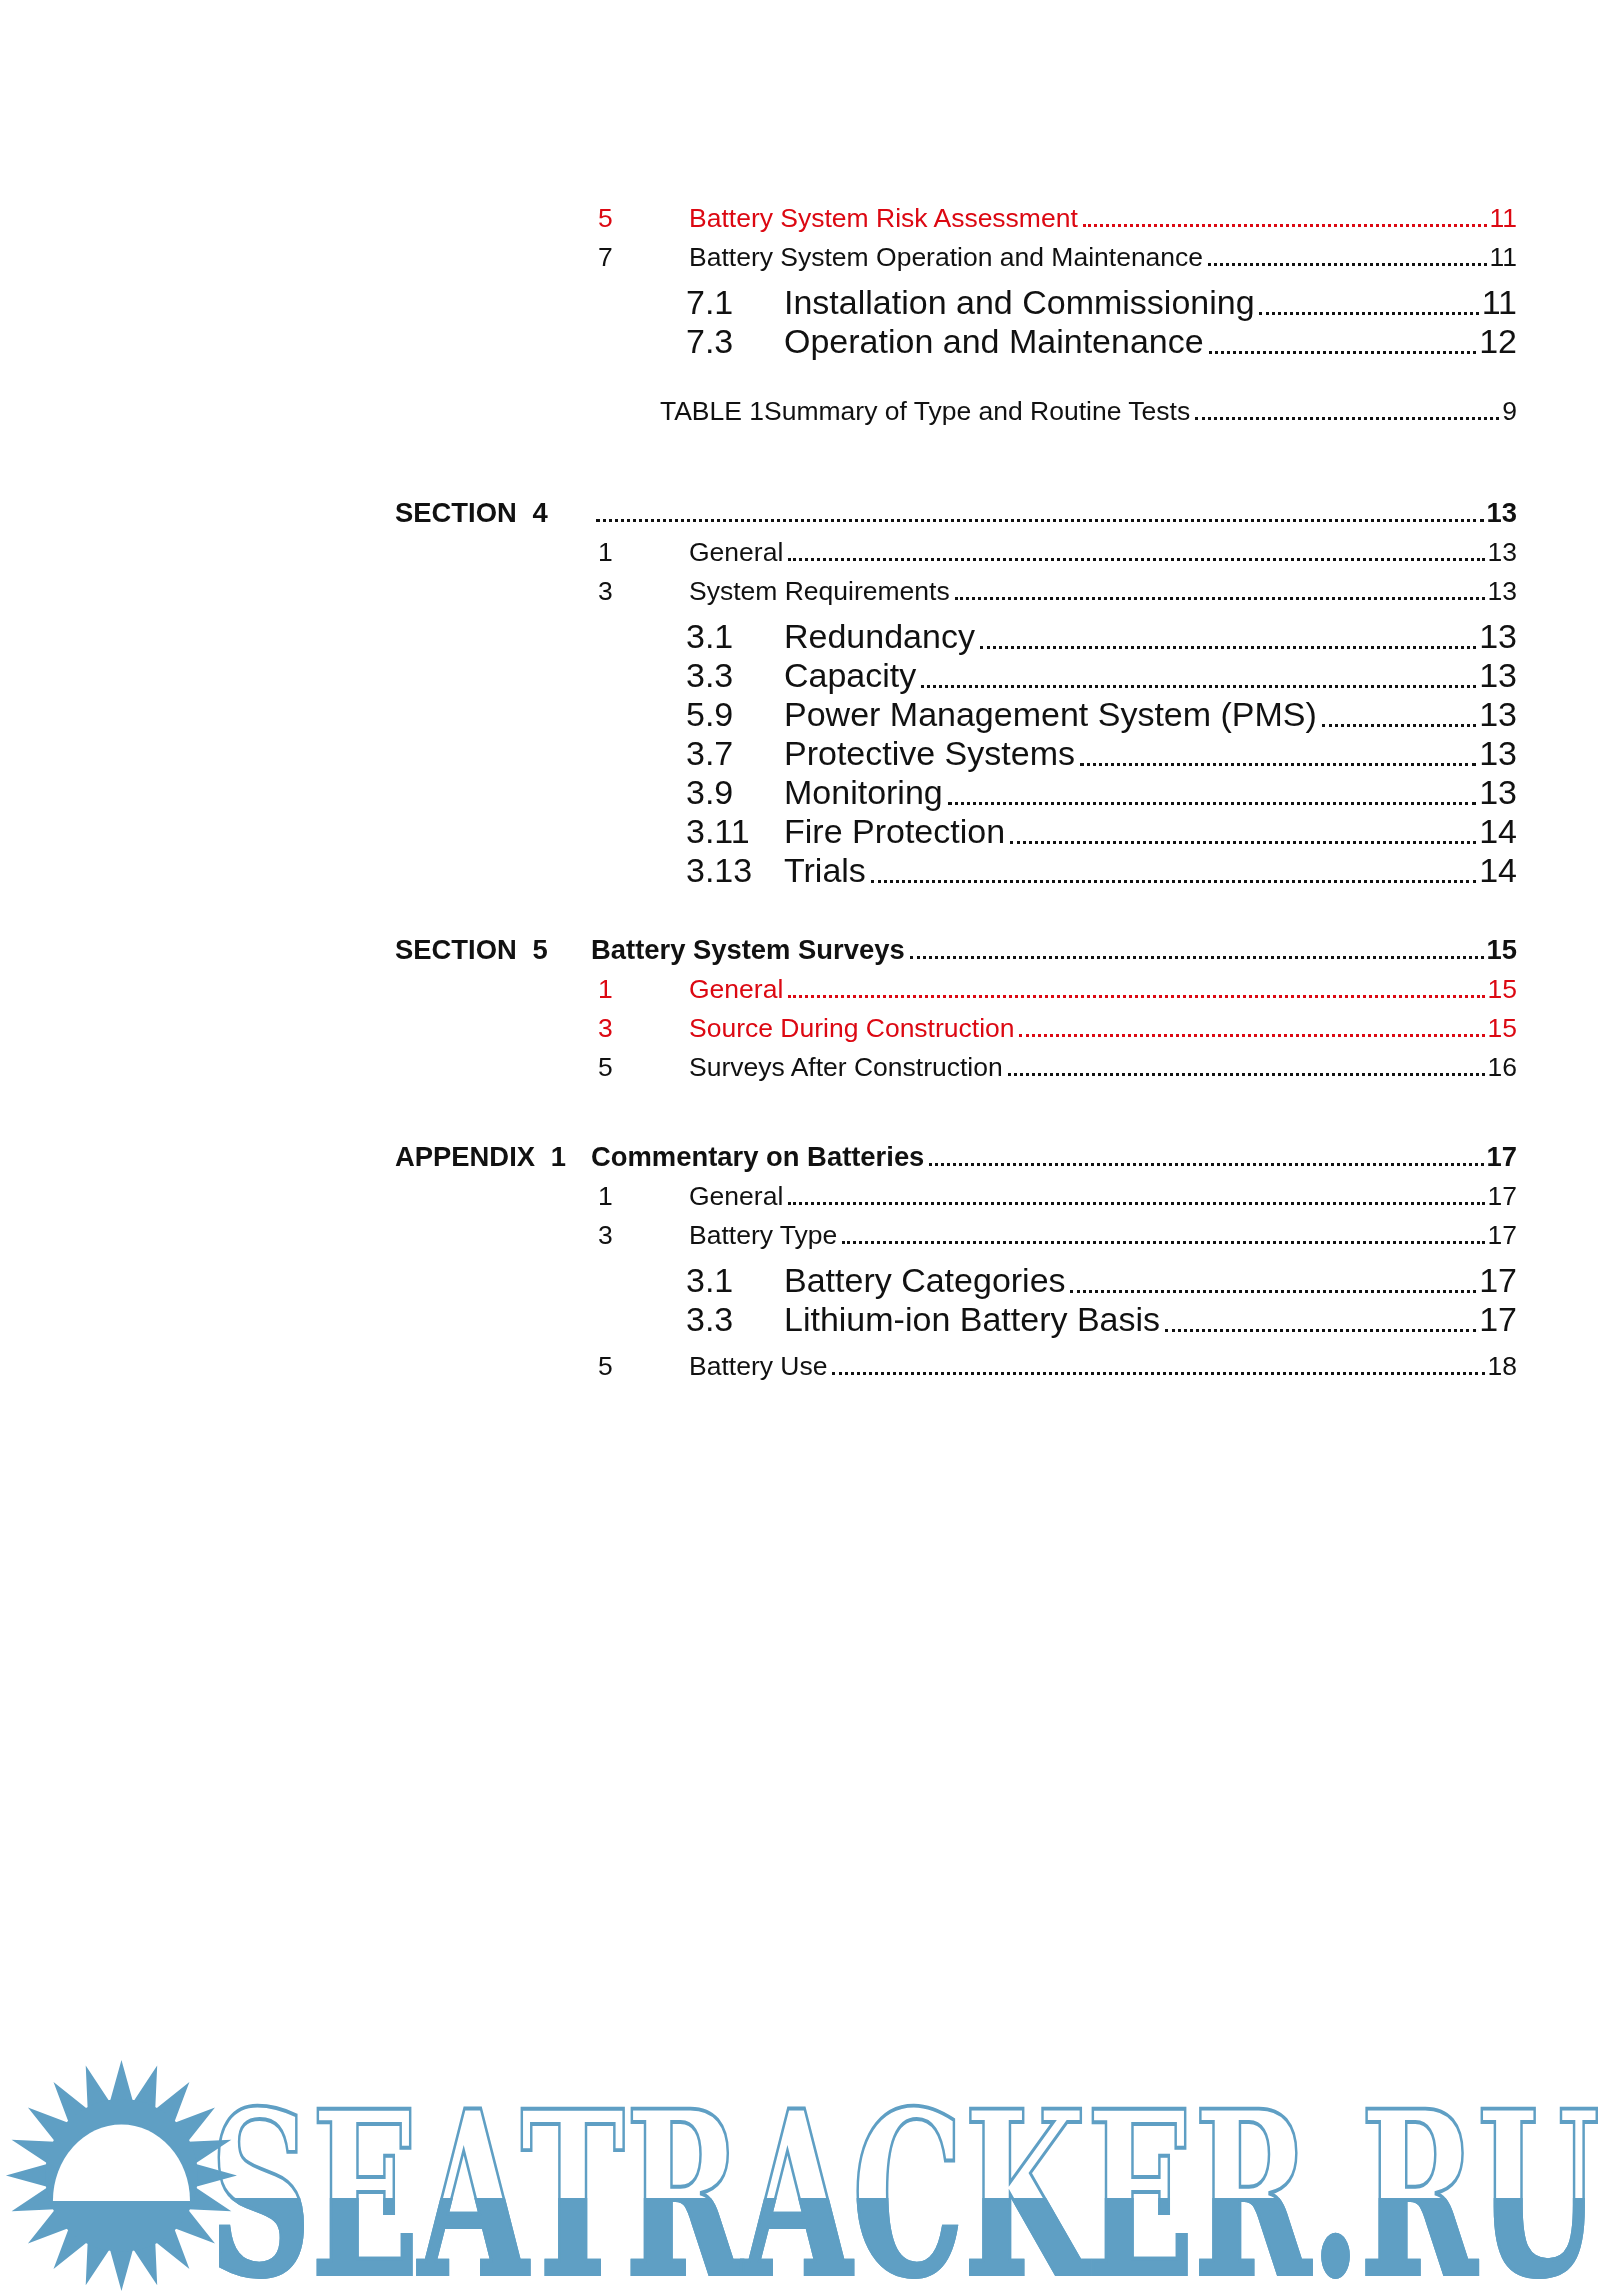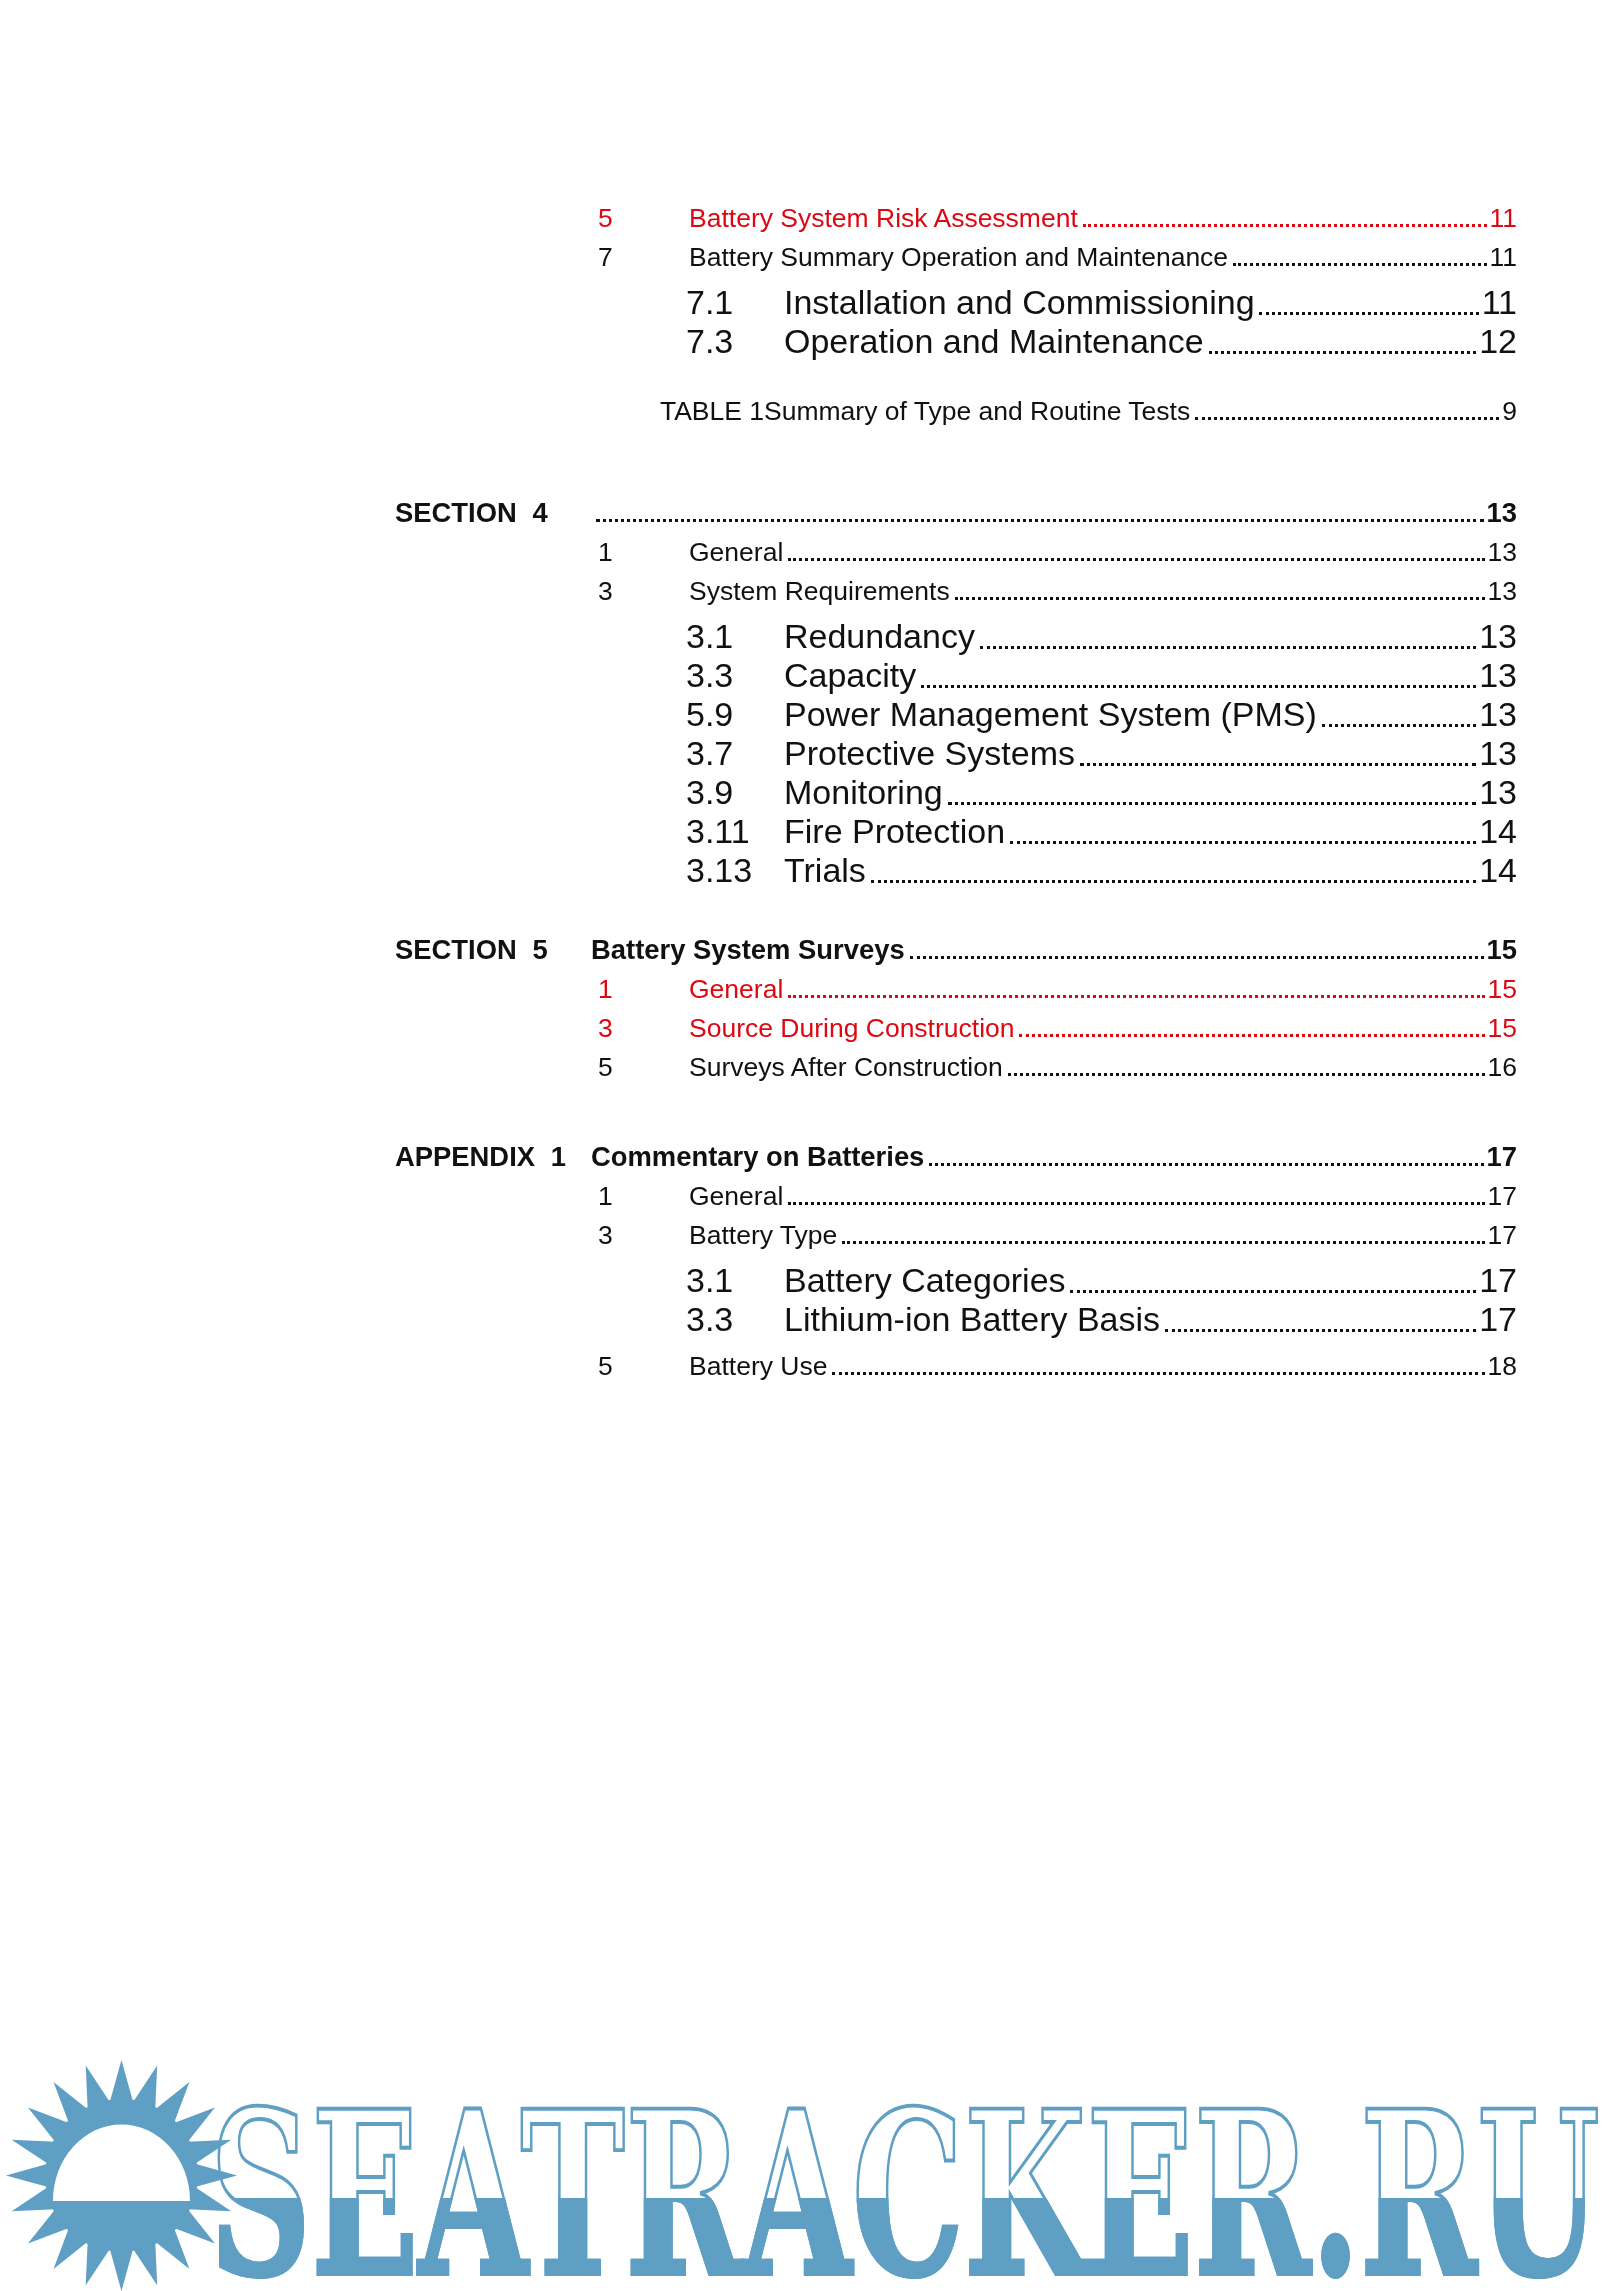--- a/index.html
+++ b/index.html
@@ -98,21 +98,21 @@
   <main class="toc" id="toc">
   <div class="row entry l1 red">
     <span class="num">5</span>
     <span class="title">Battery System Risk Assessment</span>
     <span class="dots"></span>
     <span class="pg">11</span>
   </div>
 
   <div class="row entry l1">
     <span class="num">7</span>
-    <span class="title">Battery Summary Operation and Maintenance</span>
+    <span class="title">Battery System Operation and Maintenance</span>
     <span class="dots"></span>
     <span class="pg">11</span>
   </div>
 
   <div class="row entry l2 gap-sm">
     <span class="num">7.1</span>
     <span class="title">Installation and Commissioning</span>
     <span class="dots"></span>
     <span class="pg">11</span>
   </div>

